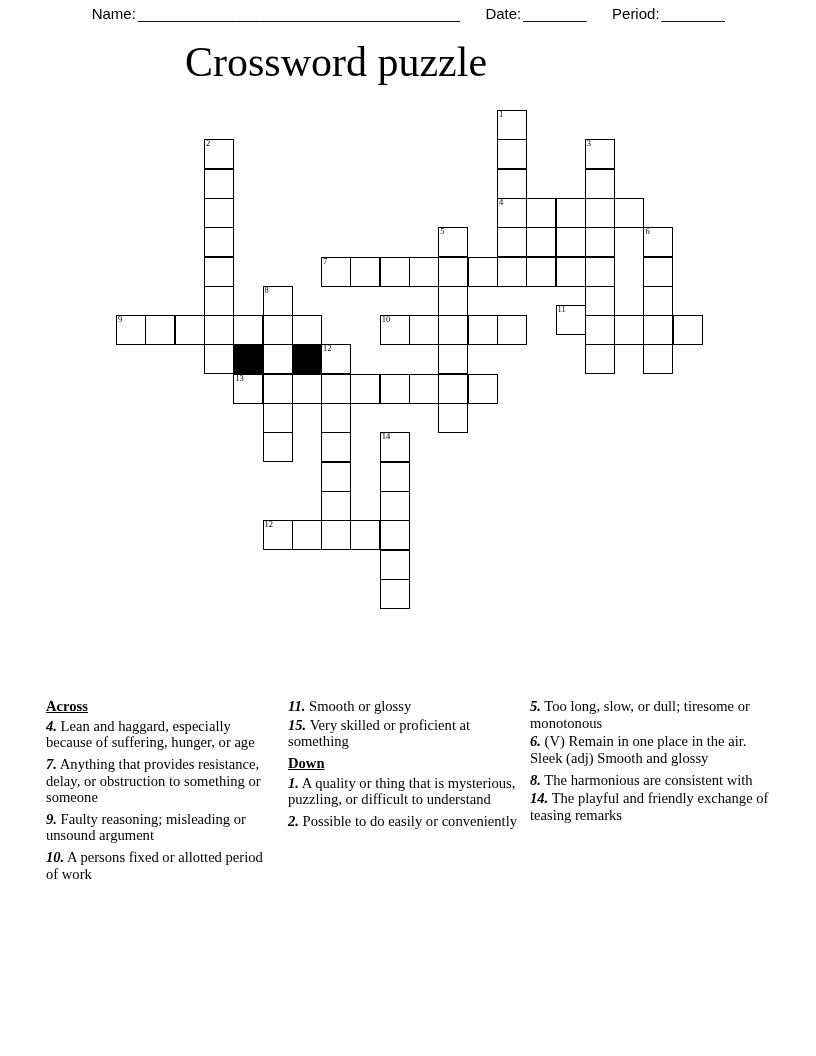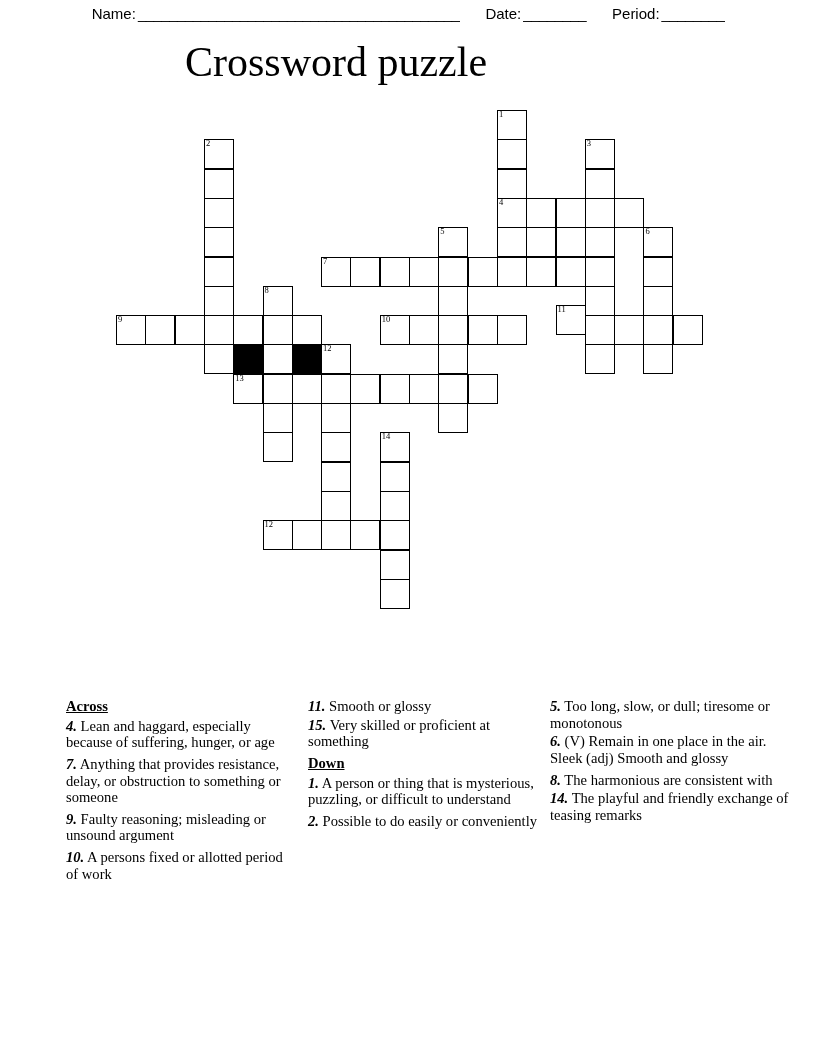--- a/index.html
+++ b/index.html
@@ -81,21 +81,20 @@
     top: 698px;
     left: 46px;
     width: 724px;
     height: 270px;
   }
   .clue-col {
     position: absolute;
     top: 0;
     font-size: 14.6px;
     line-height: 1.14;
-    margin-left: 20px;
   }
   .clue-col.c1 { left: 0px;   width: 232px; }
   .clue-col.c2 { left: 242px; width: 232px; }
   .clue-col.c3 { left: 484px; width: 240px; }
 
   .section-head {
     font-weight: bold;
     text-decoration: underline;
     margin-bottom: 3px;
     display: block;
@@ -256,21 +255,21 @@
       <span class="section-head">Across</span>
       <span class="clue"><span class="cnum">4.</span><span> Lean and haggard, especially because of suffering, hunger, or age</span></span>
       <span class="clue"><span class="cnum">7.</span><span> Anything that provides resistance, delay, or obstruction to something or someone</span></span>
       <span class="clue"><span class="cnum">9.</span><span> Faulty reasoning; misleading or unsound argument</span></span>
       <span class="clue"><span class="cnum">10.</span><span> A persons fixed or allotted period of work</span></span>
     </div>
   <div class="clue-col c2">
       <span class="clue tight"><span class="cnum">11.</span><span> Smooth or glossy</span></span>
       <span class="clue"><span class="cnum">15.</span><span> Very skilled or proficient at something</span></span>
       <span class="section-head">Down</span>
-      <span class="clue"><span class="cnum">1.</span><span> A person or thing that is mysterious, puzzling, or difficult to understand</span></span>
+      <span class="clue"><span class="cnum">1.</span><span> A quality or thing that is mysterious, puzzling, or difficult to understand</span></span>
       <span class="clue"><span class="cnum">2.</span><span> Possible to do easily or conveniently</span></span>
     </div>
   <div class="clue-col c3">
       <span class="clue tight"><span class="cnum">5.</span><span> Too long, slow, or dull; tiresome or monotonous</span></span>
       <span class="clue"><span class="cnum">6.</span><span> (V) Remain in one place in the air. Sleek (adj) Smooth and glossy</span></span>
       <span class="clue tight"><span class="cnum">8.</span><span> The harmonious are consistent with</span></span>
       <span class="clue"><span class="cnum">14.</span><span> The playful and friendly exchange of teasing remarks</span></span>
     </div>
 </div>
 

